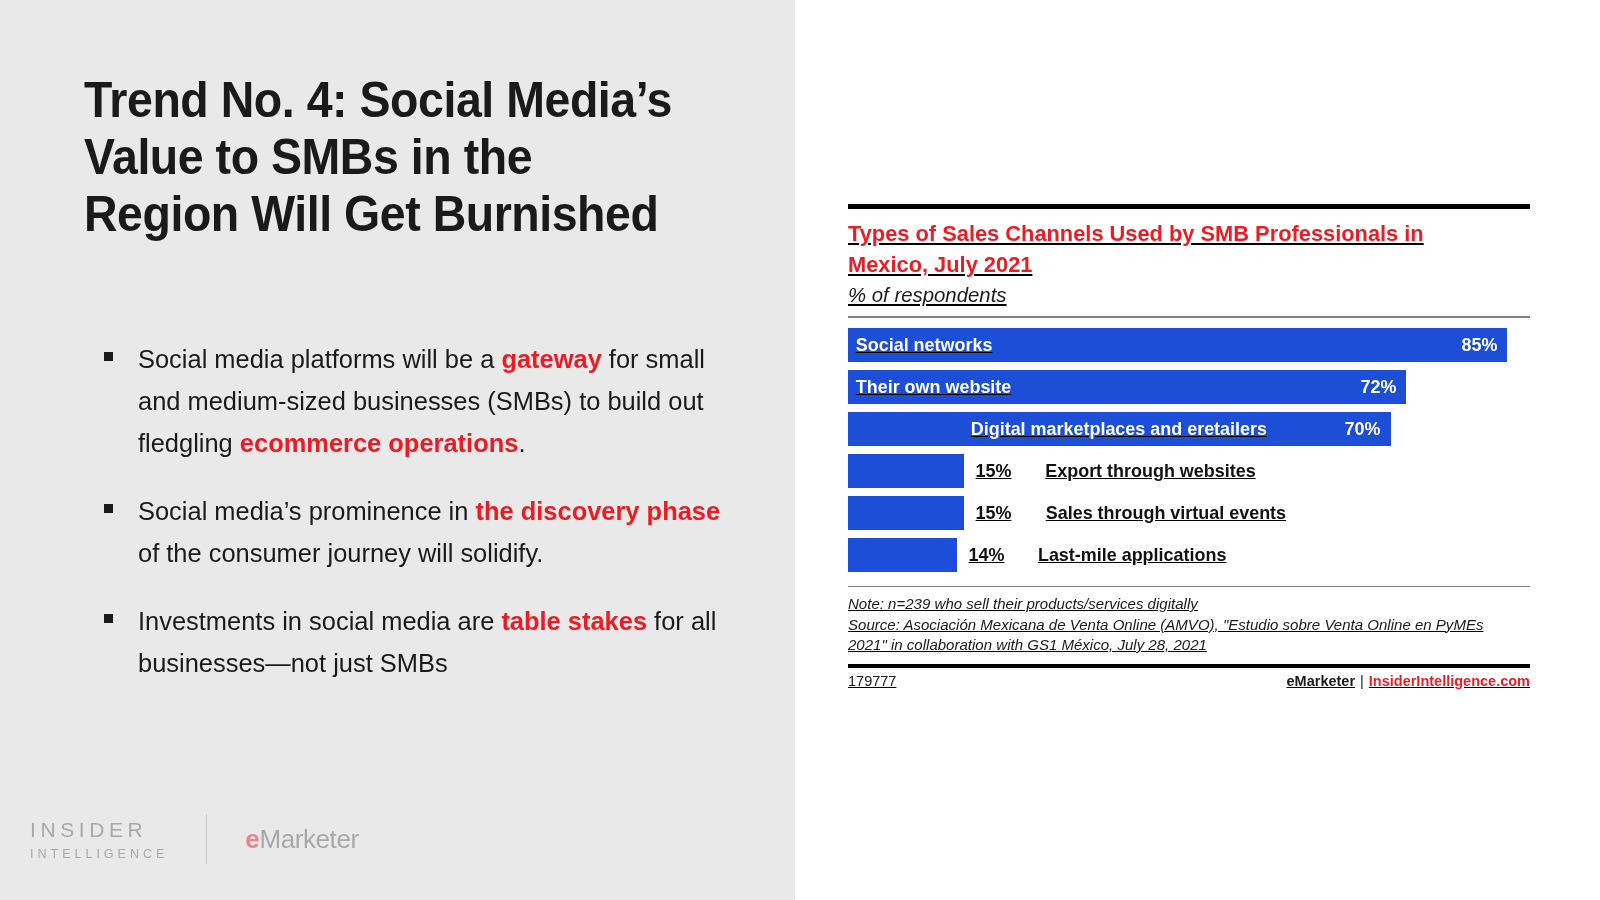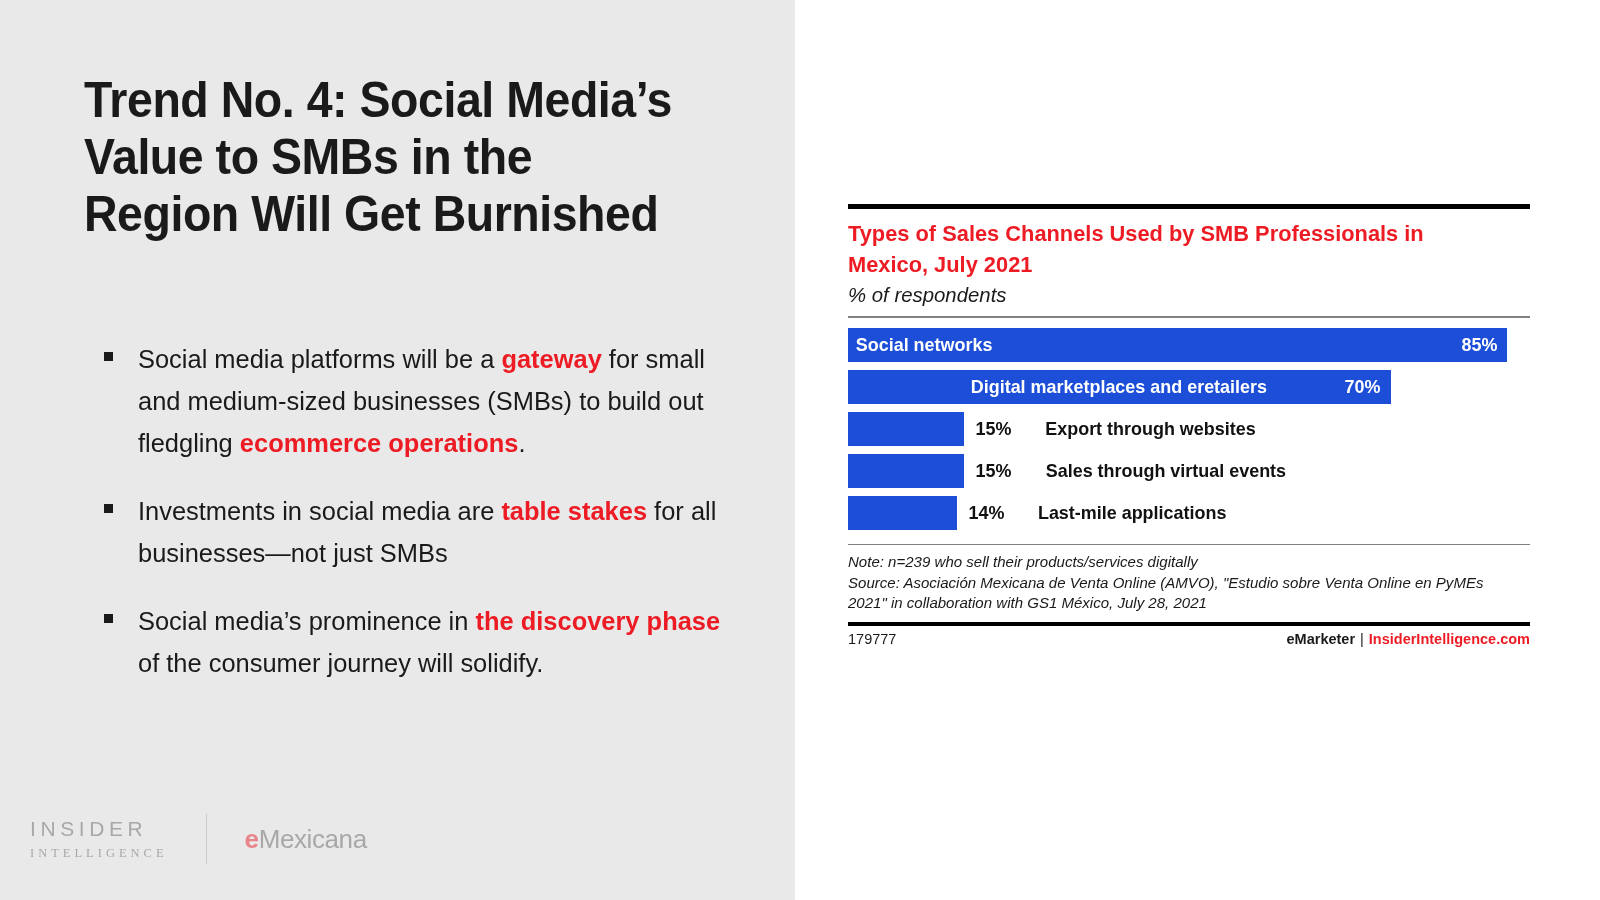--- a/index.html
+++ b/index.html
@@ -57,33 +57,34 @@
     display: flex; align-items: center; gap: 38px;
     opacity: 0.99;
   }
   .ii-logo { display: flex; flex-direction: column; gap: 5px; }
   .ii-top {
     font-size: 21px; letter-spacing: 4.6px; color: #a8a8a8;
     font-family: "Liberation Sans", sans-serif;
   }
   .ii-bottom {
     font-size: 12.5px; letter-spacing: 4.0px; color: #a8a8a8;
-    font-family: Liberation Serif, serif;
+    font-family: Liberation Sans, sans-serif;
   }
   .logo-divider { width: 1px; height: 50px; background: #c9c9c9; }
   .em-logo {
     font-size: 26px; color: #a8a8a8; letter-spacing: -0.4px;
     font-family: "Liberation Sans", sans-serif;
   }
   .em-logo .em-e { color: #e8848a; font-weight: bold; }
 
   
   .chart-card {
     position: absolute; left: 848px; top: 204px;
     width: 682px;
+    text-decoration: underline;
   }
   .rule-top { height: 5px; background: #000000; }
   .chart-title {
     margin-top: 9px;
     font-family: "Liberation Sans Narrow", "Liberation Sans", sans-serif;
     font-weight: bold;
     font-size: 22.5px;
     line-height: 31px;
     color: #ed1c24;
     transform: scaleX(0.97);
@@ -187,51 +188,57 @@
 
   <h1 class="slide-title">Trend No. 4: Social Media’s Value to SMBs in the Region Will Get Burnished</h1>
 
   <div class="bullets">
     <div class="bullet-row">
       <span class="bullet-marker"></span>
       <div class="bullet-text"><span>Social media platforms will be a </span><span class="hl">gateway</span><span>  for small and medium-sized businesses (SMBs) to build out fledgling </span><span class="hl">ecommerce operations</span><span>.</span></div>
     </div>
     <div class="bullet-row">
       <span class="bullet-marker"></span>
-      <div class="bullet-text"><span>Investments in social media are </span><span class="hl">table stakes</span><span> for all businesses—not just SMBs</span></div>
+      <div class="bullet-text"><span>Social media’s prominence in </span><span class="hl">the discovery phase</span><span> of the consumer journey will solidify.</span></div>
     </div>
     <div class="bullet-row">
       <span class="bullet-marker"></span>
-      <div class="bullet-text"><span>Social media’s prominence in </span><span class="hl">the discovery phase</span><span> of the consumer journey will solidify.</span></div>
+      <div class="bullet-text"><span>Investments in social media are </span><span class="hl">table stakes</span><span> for all businesses—not just SMBs</span></div>
     </div>
   </div>
 
   <div class="logo-lockup">
     <div class="ii-logo">
       <div class="ii-top">INSIDER</div>
       <div class="ii-bottom">INTELLIGENCE</div>
     </div>
     <div class="logo-divider"></div>
-    <div class="em-logo"><span class="em-e">e</span><span>Mexicana</span></div>
+    <div class="em-logo"><span class="em-e">e</span><span>Marketer</span></div>
   </div>
 
   <div class="chart-card">
     <div class="rule-top"></div>
     <div class="chart-title">Types of Sales Channels Used by SMB Professionals in Mexico, July 2021</div>
     <div class="chart-subtitle">% of respondents</div>
     <div class="rule-thin"></div>
 
     <div class="bars">
         <div class="bar-row">
           <div class="bar-fill" style="width: 658.75px;">
             <span class="bar-inner-label">Social networks</span>
             <span class="bar-inner-value">85%</span>
           </div>
         </div>
         <div class="bar-row">
+          <div class="bar-fill" style="width: 558px;">
+            <span class="bar-inner-label">Their own website</span>
+            <span class="bar-inner-value">72%</span>
+          </div>
+        </div>
+        <div class="bar-row">
           <div class="bar-fill" style="width: 542.5px; justify-content: center;">
             <span class="bar-inner-label">Digital marketplaces and eretailers</span>
             <span class="bar-inner-value">70%</span>
           </div>
         </div>
         <div class="bar-row">
           <div class="bar-fill" style="width: 116.25px;"></div>
           <span class="bar-outer-value">15%</span>
           <span class="bar-outer-label">Export through websites</span>
         </div>

